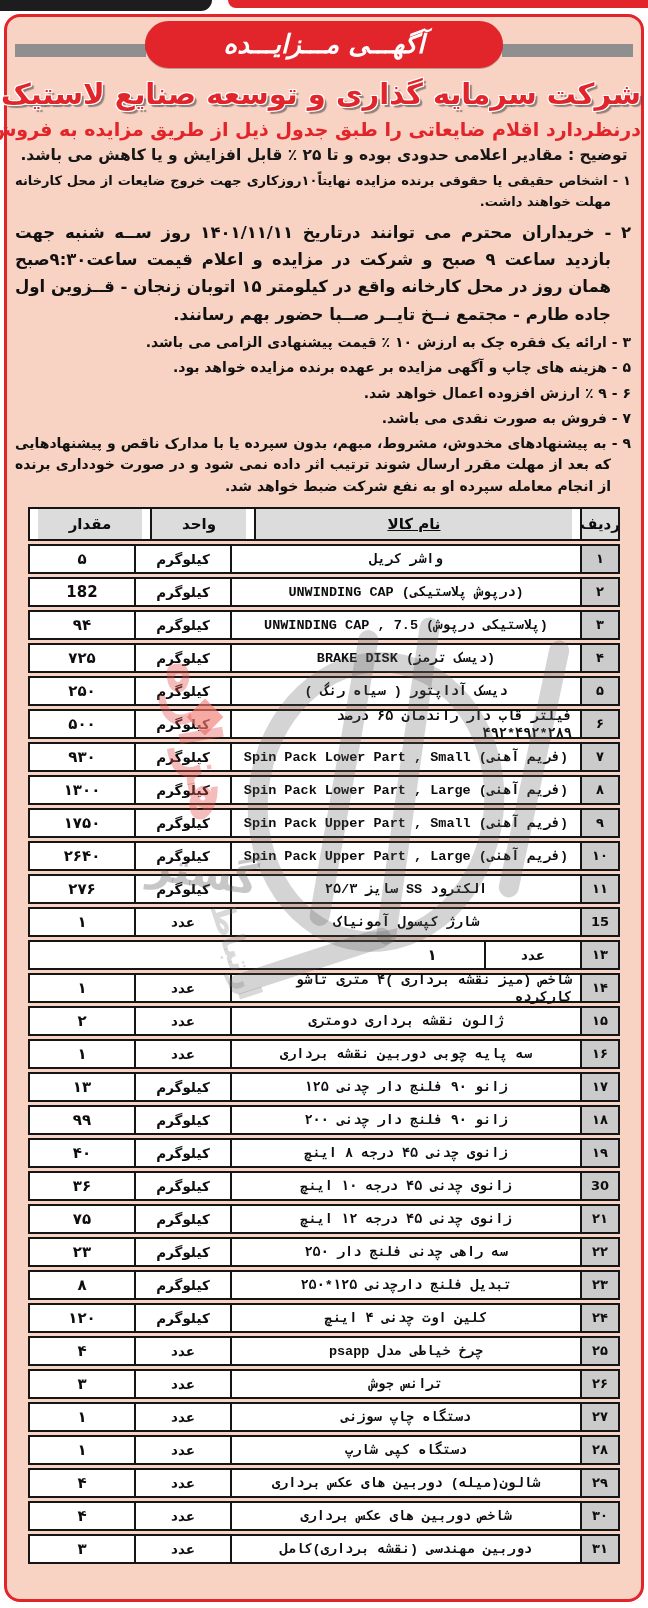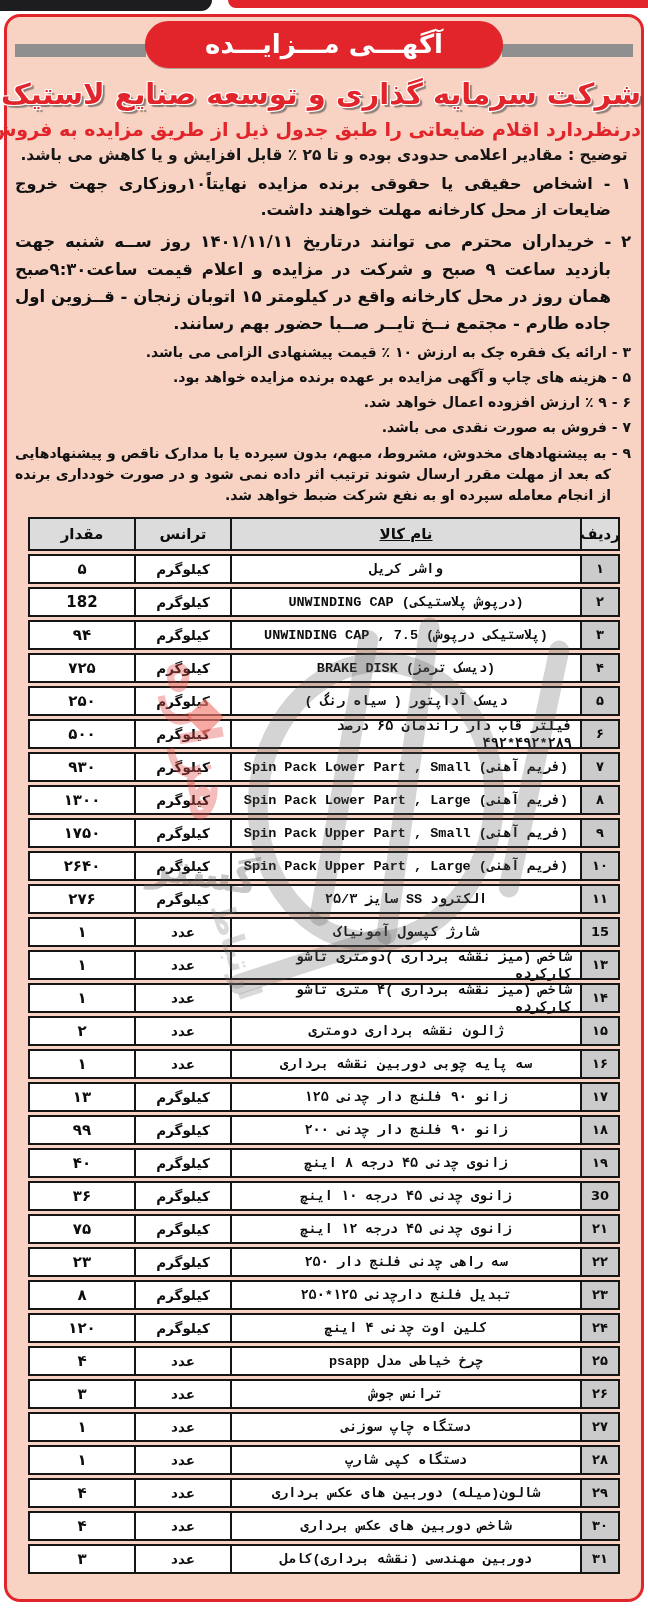--- a/index.html
+++ b/index.html
@@ -15,51 +15,51 @@
   
   .black-bar{position:absolute;top:0;left:0;width:212px;height:11px;
     background:#1d1d1f;border-radius:0 0 16px 0;}
   .red-top{position:absolute;top:0;left:228px;right:0;height:8px;
     background:var(--red);border-radius:0 0 0 10px;}
   
   .frame{position:absolute;left:4px;top:14px;width:640px;height:1588px;
     border:3px solid var(--red);border-radius:16px;background:var(--pink);
     direction:rtl;padding:0;}
   
-  .title-row{position:relative;height:56px;}
+  .title-row{position:relative;height:56px;font-style:italic;}
   .bar{position:absolute;top:27px;height:13px;background:var(--graybar);}
   .bar.l{left:8px;width:calc(50% - 186px);}
   .bar.r{right:8px;width:calc(50% - 186px);}
   .pill{position:absolute;left:50%;transform:translateX(-50%);top:4px;
     width:358px;height:47px;background:var(--red);border-radius:24px;
     color:#fff;font-weight:bold;font-size:26px;text-align:center;line-height:46px;
     box-shadow:0 1px 0 rgba(0,0,0,.25);}
   .company{margin:4px 0 0;text-align:center;font-size:29px;font-weight:bold;
     color:var(--red);white-space:nowrap;
     text-shadow:-1px -1px 0 #fff,1px -1px 0 #fff,-1px 1px 0 #fff,1px 1px 0 #fff,
       3px 3px 1px rgba(60,60,60,.55);}
   .intro{margin-top:7px;text-align:center;font-size:19px;font-weight:bold;
     color:var(--red);white-space:nowrap;}
   .note{margin-top:6px;text-align:center;font-size:15.5px;font-weight:bold;color:#161616;}
   
   .terms{padding:4px 10px 0 8px;color:#111;}
   .term{font-weight:bold;text-align:justify;text-align-last:right;
     padding-right:20px;text-indent:-20px;margin-top:3px;}
-  .t-small{font-size:16px;line-height:1.6;}
+  .t-small{font-size:13px;line-height:1.6;}
   .t-large{font-size:16.5px;line-height:1.66;margin-top:6px;margin-bottom:4px;}
   .t-medium{font-size:14px;line-height:1.52;margin-top:4px;}
   
   .stable{width:592px;margin:10px auto 0;direction:rtl;position:relative;z-index:2;}
   .row{display:flex;height:30px;margin-bottom:3px;border:2px solid #151515;
     background:#fff;align-items:stretch;}
   .row > div{display:flex;align-items:center;justify-content:center;
     border-left:2px solid #151515;font-weight:bold;color:#0d0d0d;}
   .row > div:last-child{border-left:none;}
   .thead{height:34px;}
-  .thead > div{background:var(--hcell);font-size:15px;}
+  .thead > div{background:var(--hcell);font-size:15px;margin-left:8px;}
   .c-no{width:38px;background:var(--ncell);font-size:13px;}
   .c-name{flex:1;justify-content:flex-end;padding:0 8px;font-size:13.5px;
     font-family:Liberation Mono, monospace;}
   .c-name.center{justify-content:center;}
   .thead .c-name{justify-content:center;font-family:"DejaVu Sans",sans-serif;text-decoration:underline;}
   .c-unit{width:96px;font-size:13.5px;}
   .c-qty{width:104px;font-size:15px;}
   
   .wm{position:absolute;left:0;top:640px;width:648px;height:430px;
     pointer-events:none;z-index:5;direction:ltr;}
@@ -131,21 +131,21 @@
   <div class="term t-medium">
     <span class="term-num">۹ - </span>
     <span class="term-text">به پیشنهادهای مخدوش، مشروط، مبهم، بدون سپرده یا با مدارک ناقص و پیشنهادهایی که بعد از مهلت مقرر ارسال شوند ترتیب اثر داده نمی شود و در صورت خودداری برنده از انجام معامله سپرده او به نفع شرکت ضبط خواهد شد.</span>
   </div>
 </div>
 
   <div class="stable">
     <div class="row thead">
       <div class="c-no">ردیف</div>
       <div class="c-name">نام کالا</div>
-      <div class="c-unit">ترانس</div>
+      <div class="c-unit">واحد</div>
       <div class="c-qty">مقدار</div>
     </div>
     <div id="tbody">
   <div class="row">
     <div class="c-no">۱</div>
     <div class="c-name">واشر کریل</div>
     <div class="c-unit">کیلوگرم</div>
     <div class="c-qty">۵</div>
   </div>
 
@@ -221,21 +221,20 @@
 
   <div class="row">
     <div class="c-no">15</div>
     <div class="c-name">شارژ کپسول آمونیاک</div>
     <div class="c-unit">عدد</div>
     <div class="c-qty">۱</div>
   </div>
 
   <div class="row">
     <div class="c-no">۱۳</div>
-    <div class="c-name">شاخص (میز نقشه برداری )دومتری تاشو کارکرده</div>
     <div class="c-unit">عدد</div>
     <div class="c-qty">۱</div>
   </div>
 
   <div class="row">
     <div class="c-no">۱۴</div>
     <div class="c-name">شاخص (میز نقشه برداری )۴ متری تاشو کارکرده</div>
     <div class="c-unit">عدد</div>
     <div class="c-qty">۱</div>
   </div>

